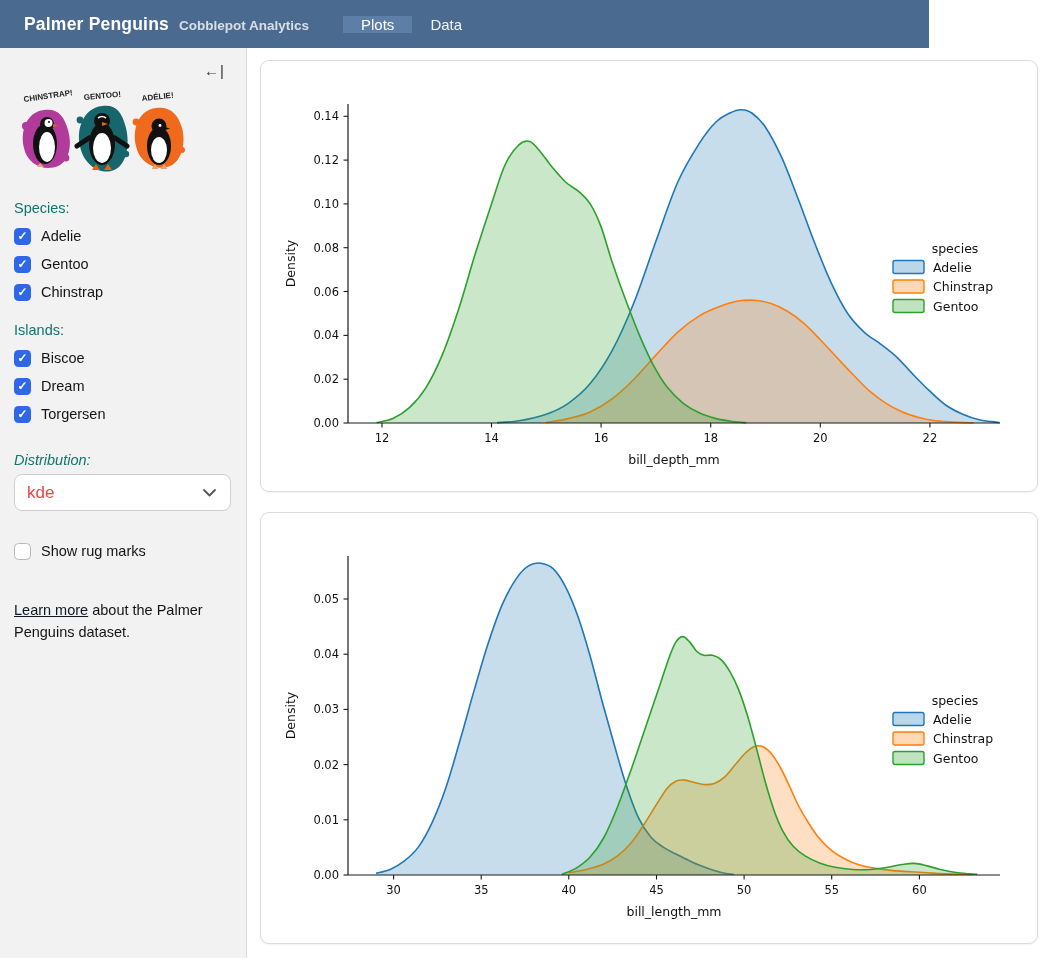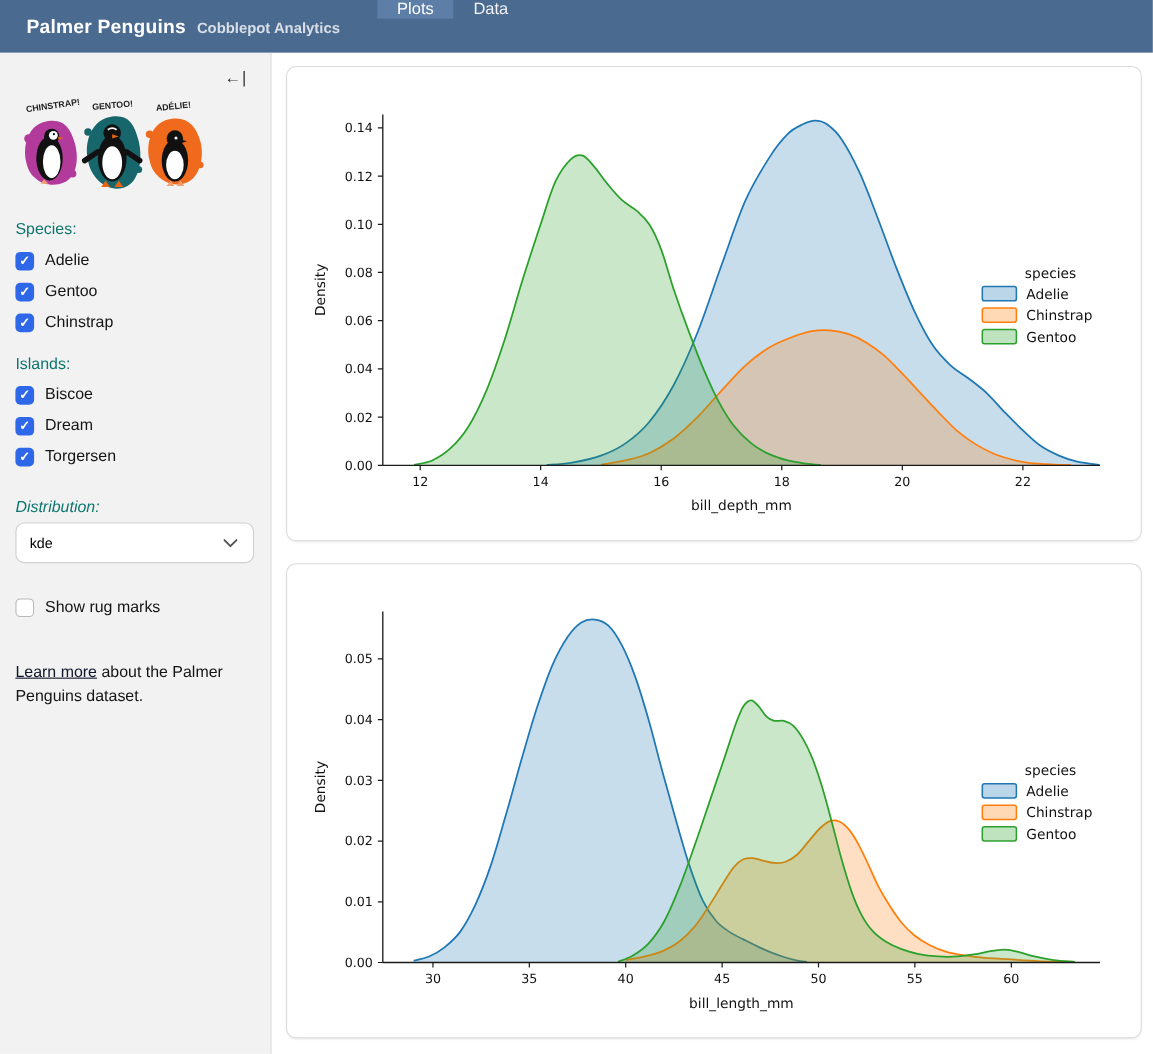--- a/index.html
+++ b/index.html
@@ -1,39 +1,39 @@
 <!DOCTYPE html>
 <html><head>
 <meta charset="utf-8">
 <style>
   * { margin:0; padding:0; box-sizing:border-box; }
   html,body { width:1048px; height:958px; background:#fff; font-family:"Liberation Sans", sans-serif; overflow:hidden; }
 
   
-  .navbar { position:absolute; left:0; top:0; width:1048px; height:48px; background:#4a6a8f; display:flex; align-items:flex-start; }
+  .navbar { position:absolute; left:0; top:0; width:929px; height:48px; background:#4a6a8f; display:flex; align-items:center; }
   .brand { display:flex; align-items:baseline; gap:10px; padding-left:24px; align-self:center; }
   .brand-title { color:#fff; font-size:17.5px; font-weight:700; letter-spacing:.2px; }
   .brand-sub { color:rgba(255,255,255,.78); font-size:13.5px; font-weight:600; }
   .nav-tabs { display:flex; margin-left:34px; }
   .nav-tab { display:flex; align-items:center; padding:0 18px; font-size:15px; color:rgba(255,255,255,.92); cursor:pointer; }
   .nav-tab.active { background:#5d7ea6; color:#fff; }
 
   
   .sidebar { position:absolute; left:0; top:48px; width:247px; height:910px; background:#f2f2f2; border-right:1px solid #d8d8d8; padding:14px 16px 0 14px; }
   .collapse-toggle { position:absolute; top:14px; right:22px; color:#333; font-size:15px; cursor:pointer; user-select:none; }
   .collapse-toggle .bar { display:inline-block; margin-left:1px; font-weight:400; }
   .artwork { margin:26px 0 6px 0; }
   .side-label { font-size:14.5px; color:#0f766e; margin-top:16px; margin-bottom:6px; }
   .cb-row { display:flex; align-items:center; gap:10px; height:28px; }
   .cb { width:17px; height:17px; border-radius:4.5px; display:flex; align-items:center; justify-content:center; flex:0 0 17px; cursor:pointer; }
   .cb.checked { background:#2e68e8; color:#fff; font-size:12px; font-weight:700; line-height:1; }
   .cb.unchecked { background:#fff; border:1px solid #b9b9bd; }
   .cb-label { font-size:14.5px; color:#141414; }
   .select-box { margin-top:6px; width:217px; height:37px; background:#fff; border:1px solid #cfcfd4; border-radius:8px; display:flex; align-items:center; justify-content:space-between; padding:0 14px 0 12px; cursor:pointer; }
-  .select-value { font-size:13px; color:#000000; }
+  .select-value { font-size:17px; color:#ef4444; }
   .rug-row { margin-top:26px; }
   .side-footer { margin-top:34px; font-size:14.5px; color:#141414; line-height:1.55; width:200px; }
   .side-footer a { color:#0f172a; text-decoration:underline; cursor:pointer; }
 
   
   .main { position:absolute; left:247px; top:48px; width:801px; height:910px; background:#fff; }
   .card { width:778px; margin-left:13px; background:#fff; border:1px solid #dcdcdc; border-radius:9px; padding:10px; box-shadow:0 1px 2px rgba(0,0,0,.05); }
   .card-1 { margin-top:12px; }
   .card-2 { margin-top:20px; }
   .chart-svg { display:block; font-family:"DejaVu Sans", sans-serif; }

